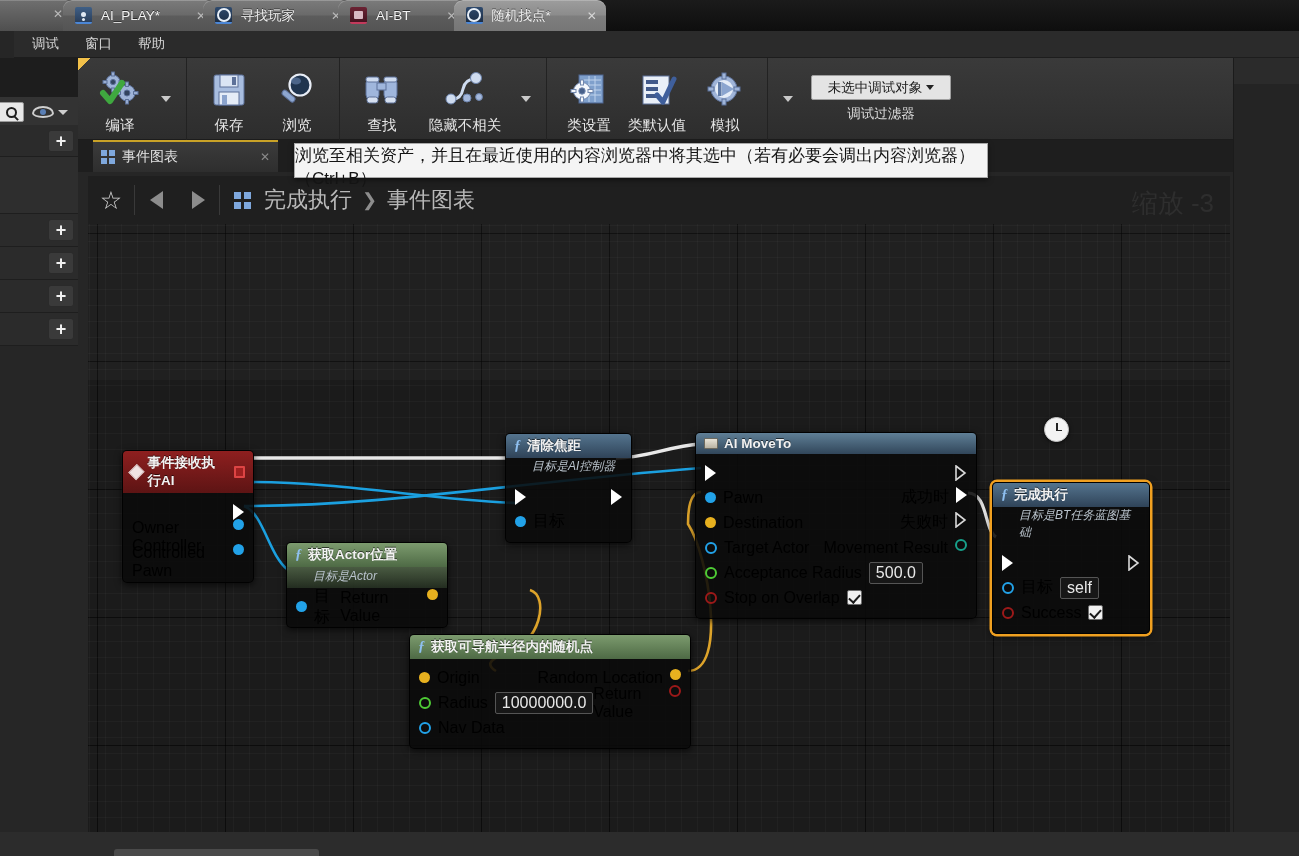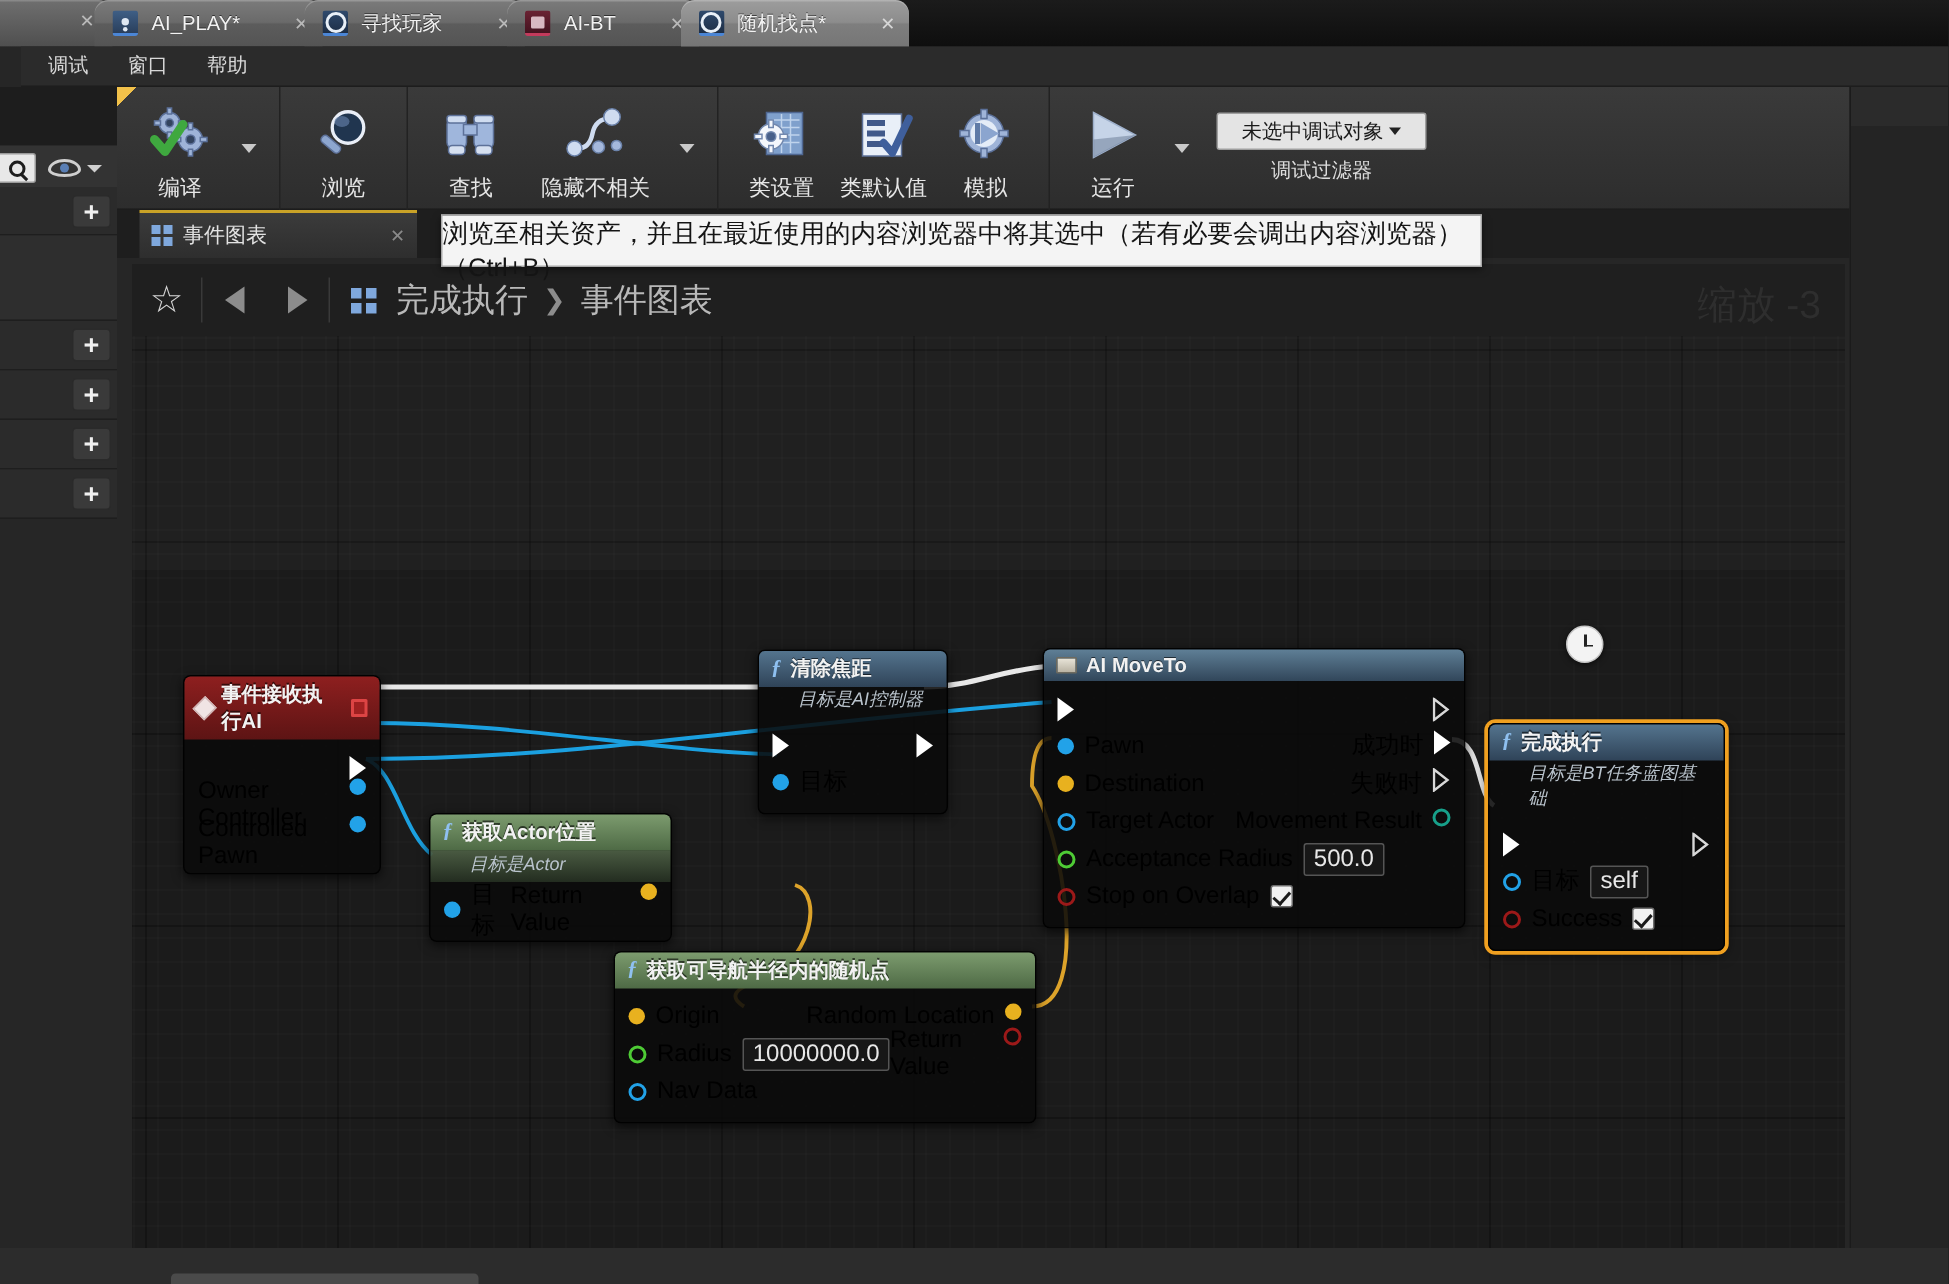--- a/index.html
+++ b/index.html
@@ -327,20 +327,32 @@
           </svg>
         </div>
         <div class="ilabel">编译</div>
       </div>
       <div class="tcaret"></div>
     </div>
 
     <div class="tgrp">
       <div class="tbtn">
         <div class="ticon">
+          <svg width="38" height="38" viewBox="0 0 38 38">
+            <rect x="4" y="4" width="30" height="30" rx="2" fill="#a8bddf" stroke="#5d7199"></rect>
+            <rect x="10" y="4" width="18" height="12" fill="#dbe5f4" stroke="#5d7199"></rect>
+            <rect x="22" y="6" width="4" height="8" fill="#5d7199"></rect>
+            <rect x="9" y="21" width="20" height="13" fill="#e5ecf7" stroke="#5d7199"></rect>
+            <rect x="12" y="24" width="5" height="10" fill="#8ba3cc"></rect>
+          </svg>
+        </div>
+        <div class="ilabel">保存</div>
+      </div>
+      <div class="tbtn">
+        <div class="ticon">
           <svg width="40" height="38" viewBox="0 0 40 38">
             <circle cx="23" cy="14" r="10.5" fill="#20354f" stroke="#e9eef7" stroke-width="2.2"></circle>
             <ellipse cx="19" cy="10" rx="5" ry="3.6" fill="#5f7ba3" opacity=".7"></ellipse>
             <rect x="4" y="22" width="15" height="5.5" rx="2.5" fill="#8da6cf" stroke="#5d7199" transform="rotate(40 11 25)"></rect>
           </svg>
         </div>
         <div class="ilabel">浏览</div>
       </div>
     </div>
 
@@ -427,29 +439,20 @@
             <circle cx="19" cy="18" r="9" fill="#e4ecf7"></circle>
             <path d="M17 11 L29 18 L17 25 Z" fill="#8ba5cf"></path>
             <rect x="13" y="11" width="3.5" height="14" fill="#5f7aa6"></rect>
           </svg>
         </div>
         <div class="ilabel">模拟</div>
       </div>
     </div>
 
     <div class="tgrp nb">
-      <div class="tbtn">
-        <div class="ticon">
-          <svg width="42" height="38" viewBox="0 0 42 38">
-            <path d="M8 4 L36 19 L8 34 Z" fill="#c6d4e8" stroke="#9fb1cc" stroke-width="1"></path>
-            <path d="M8 22 L36 19 L8 34 Z" fill="#6f8099" opacity=".55"></path>
-          </svg>
-        </div>
-        <div class="ilabel">运行</div>
-      </div>
       <div class="tcaret"></div>
       <div class="dbgblock">
         <div class="dbgsel">
           <span>未选中调试对象</span>
           <span class="cr"></span>
         </div>
         <div class="dbglabel">调试过滤器</div>
       </div>
     </div>
   </div>

